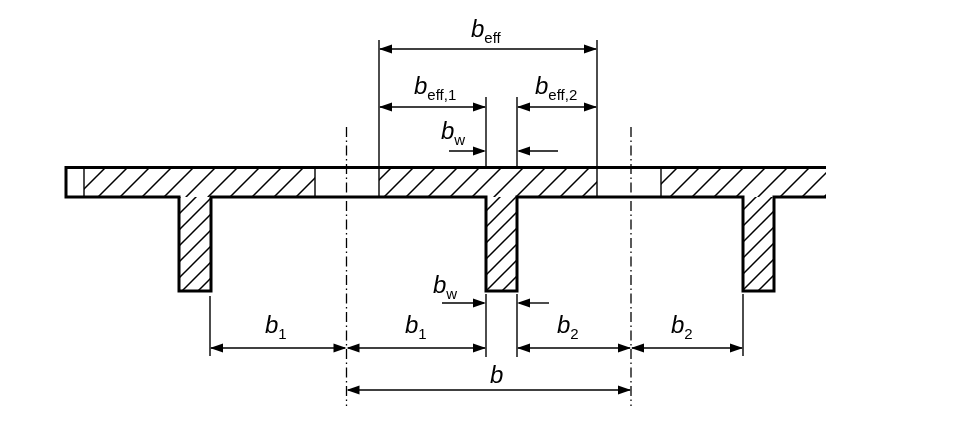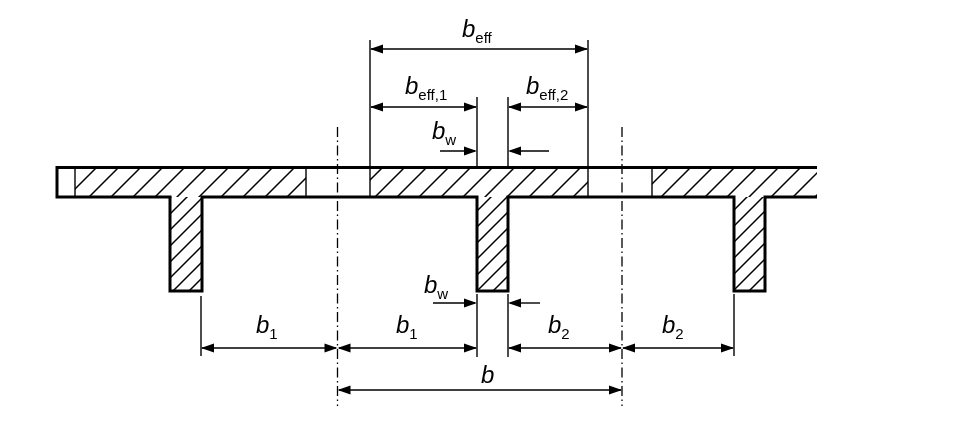--- a/index.html
+++ b/index.html
@@ -6,20 +6,21 @@
     margin: 0;
     padding: 0;
     background: #ffffff;
   }
   .stage {
     width: 817px;
     height: 425px;
     background: #ffffff;
     position: relative;
     overflow: hidden;
+    padding-left: 9px;
   }
   svg { display: block; }
   .outline {
     fill: none;
     stroke: #000000;
     stroke-width: 3;
     stroke-linejoin: miter;
   }
   .thin {
     fill: none;

